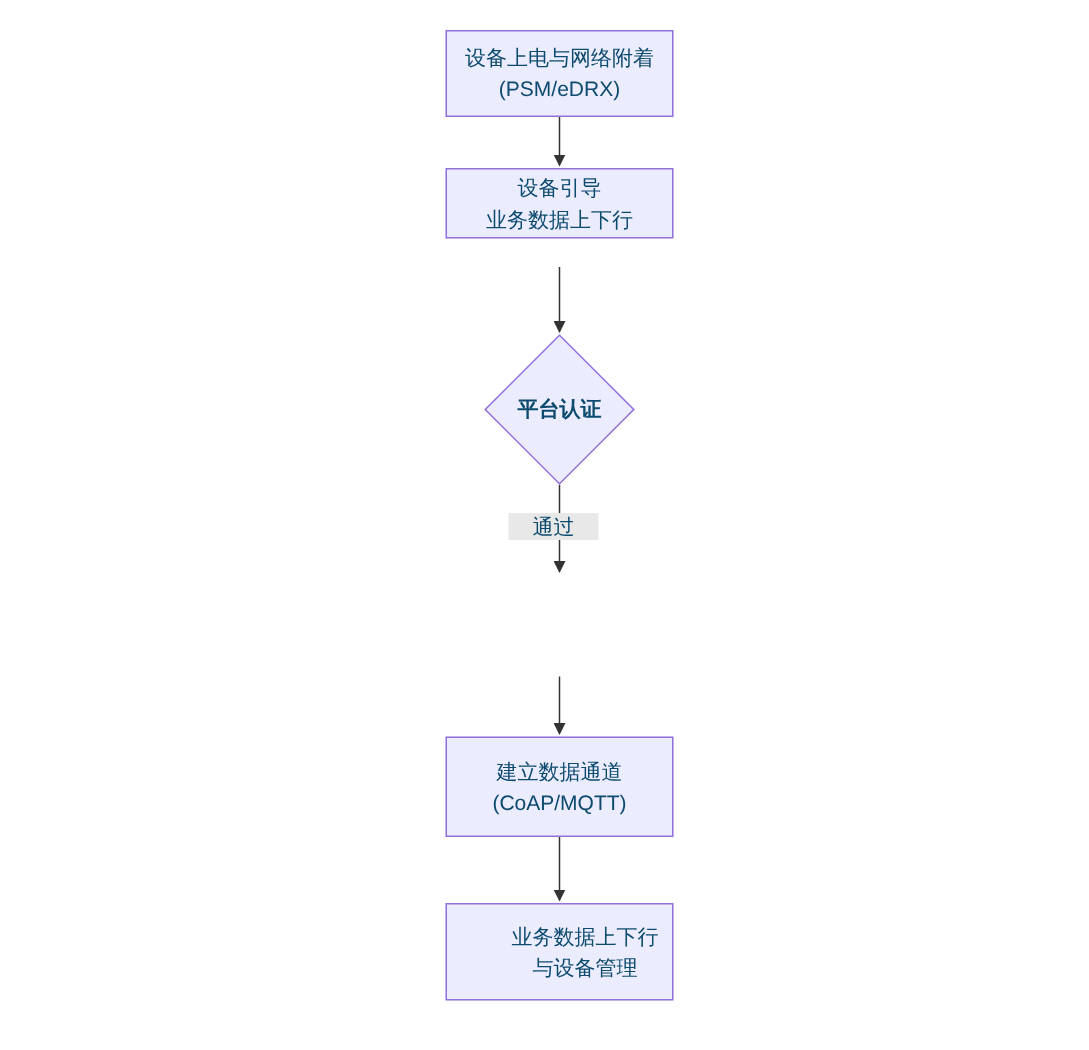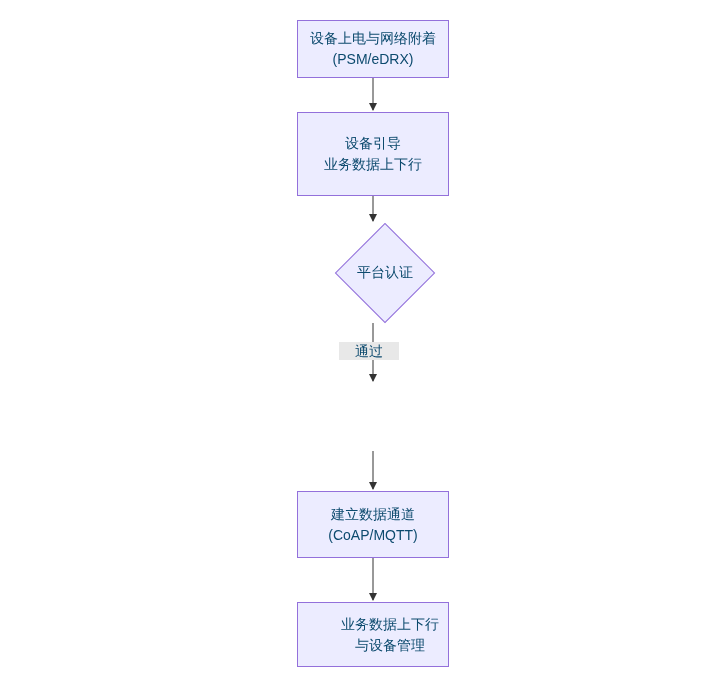--- a/index.html
+++ b/index.html
@@ -25,24 +25,25 @@
     flex-direction: column;
     align-items: center;
     justify-content: center;
     text-align: center;
     font-size: 14px;
     line-height: 21px;
   }
   .node span { display: block; white-space: nowrap; }
   .diamond-wrap {
     position: absolute;
-    left: 334px;
+    left: 322px;
     top: 223px;
     width: 102px;
     height: 100px;
+    font-weight: bold;
   }
   .diamond-shape {
     position: absolute;
     left: 50%;
     top: 50%;
     width: 71px;
     height: 71px;
     transform: translate(-50%, -50%) rotate(45deg);
     background: #ECECFF;
     border: 1px solid #9370DB;
@@ -71,21 +72,21 @@
     top: 351px;
     transform: translate(-50%, -50%);
     background: #e8e8e8;
     font-size: 14px;
     line-height: 18px;
     padding: 0 16px;
     white-space: nowrap;
   }
   
   .n0 { left: 297px; top: 20px;  width: 152px; height: 58px; }
-  .n1 { left: 297px; top: 112px; width: 152px; height: 84px; }
+  .n1 { left: 297px; top: 112px; width: 152px; height: 47px; }
   .n3 { left: 297px; top: 383px; width: 152px; height: 68px; }
   .n4 { left: 297px; top: 491px; width: 152px; height: 67px; }
   .n5 { left: 297px; top: 602px; width: 152px; height: 65px; padding-left: 34px; }
 </style>
 </head>
 <body>
 
 <div class="canvas">
 
   <svg class="edges" width="726" height="700" viewBox="0 0 726 700">

